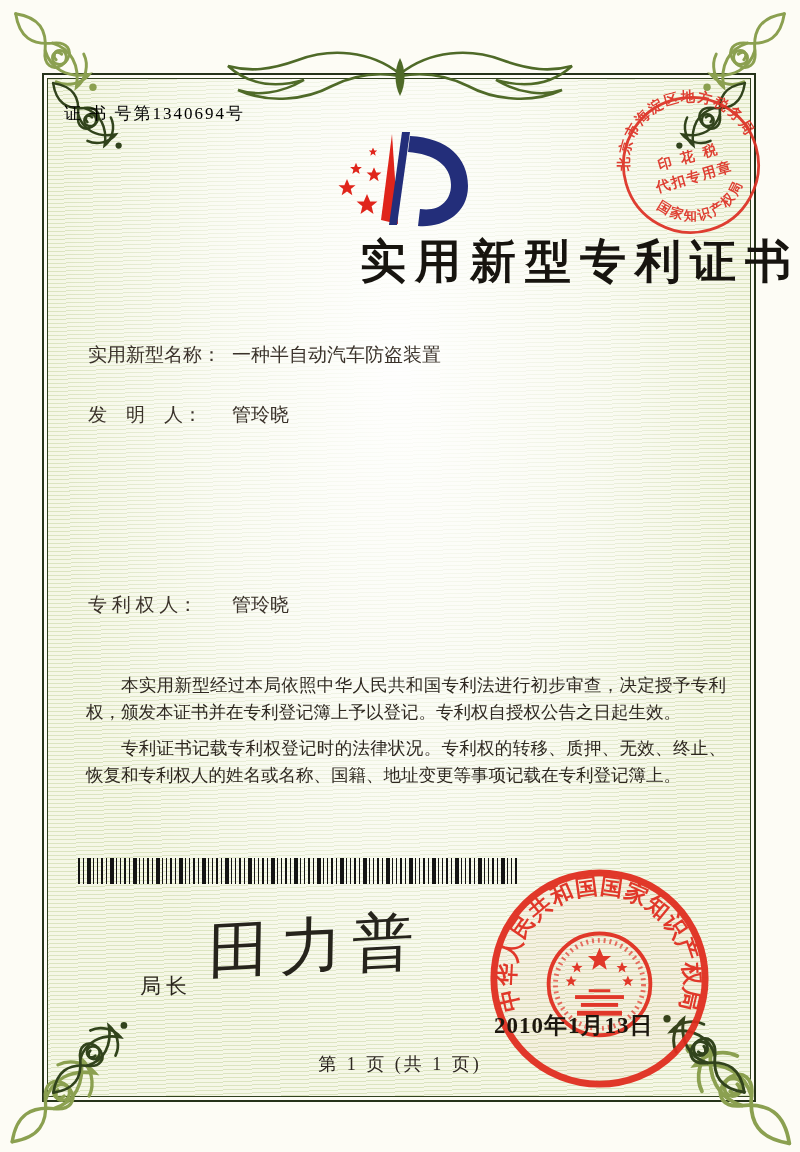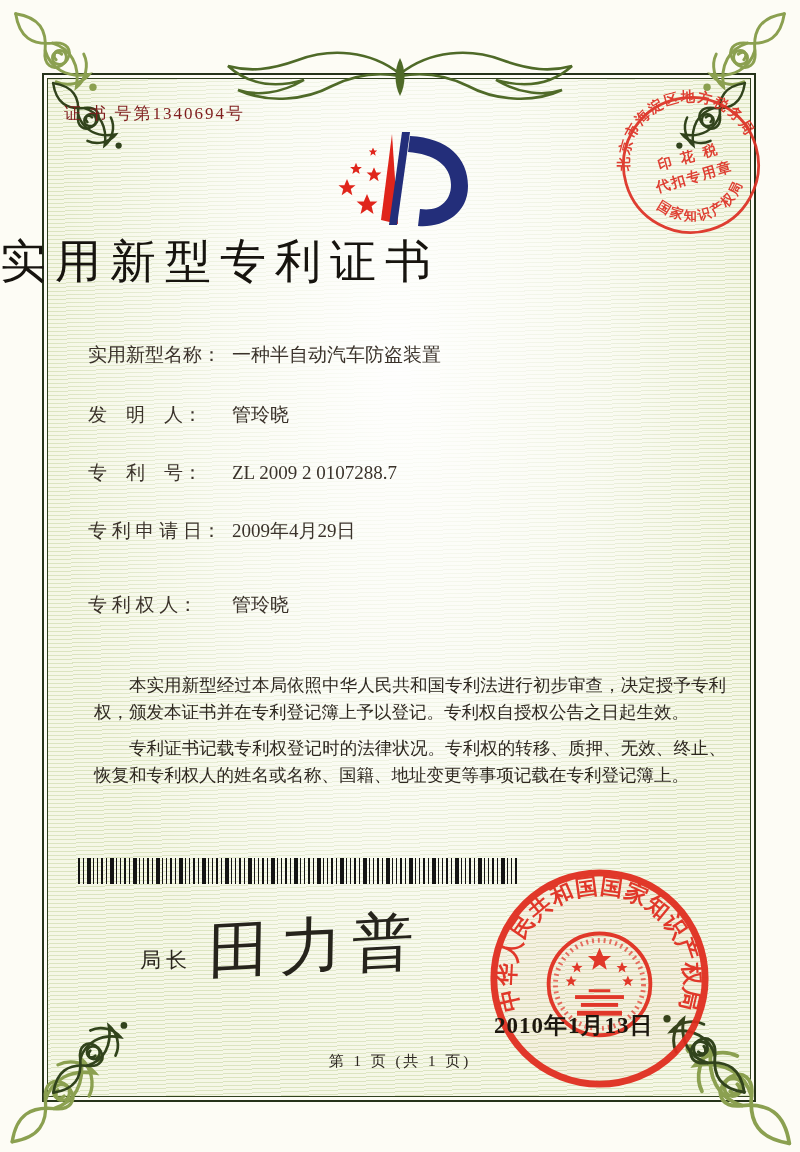--- a/index.html
+++ b/index.html
@@ -16,58 +16,58 @@
   }
   .frame-inner {
     position:absolute; inset:3px; border:1px solid #31411f;
     background-color:#f5f7e6;
     background-image:
       radial-gradient(ellipse at 50% 28%, rgba(255,255,255,0.95) 0%, rgba(255,255,255,0.55) 38%, rgba(255,255,255,0) 70%),
       repeating-linear-gradient(178deg, rgba(158,183,101,0.30) 0px, rgba(158,183,101,0.30) 1px, rgba(255,255,255,0) 1px, rgba(255,255,255,0) 4px);
   }
   .content { position:absolute; inset:0; z-index:2; }
 
-  .cert-no { position:absolute; left:64px; top:102px; font-size:17px; letter-spacing:2px; color:#7f1d1d; }
+  .cert-no { position:absolute; left:64px; top:102px; font-size:17px; letter-spacing:2px; color:#000000; }
 
   .title {
-    position:absolute; left:0; right:0; top:231px; text-align:left;
-    font-size:46px; letter-spacing:9px; font-weight:400; color:#17140f;
+    position:absolute; left:0; right:0; top:231px; text-align:right;
+    font-size:46px; letter-spacing:9px; font-weight:700; color:#17140f;
   }
 
   .field { position:absolute; left:88px; font-size:19px; color:#3a322a; white-space:nowrap; }
   .flabel { display:inline-block; min-width:142px; }
   .fvalue { margin-left:2px; }
 
   .paras { position:absolute; left:78px; width:648px; top:672px; font-size:17.5px; line-height:27px; color:#2e2820; text-align:justify; }
-  .paras p { margin:0 0 9px 16px; text-indent:2em; }
+  .paras p { margin:0 0 9px 8px; text-indent:2em; }
 
   .barcode {
     position:absolute; left:78px; top:858px; width:442px; height:26px;
     background:repeating-linear-gradient(90deg,
       #141414 0 2px,  transparent 2px 5px,
       #141414 5px 6px, transparent 6px 9px,
       #141414 9px 13px, transparent 13px 15px,
       #141414 15px 16px, transparent 16px 19px,
       #141414 19px 20px, transparent 20px 23px);
   }
 
-  .role-label { position:absolute; left:140px; top:946px; font-size:21px; letter-spacing:5px; color:#2a251d;text-align:center; }
+  .role-label { position:absolute; left:140px; top:972px; font-size:21px; letter-spacing:5px; color:#2a251d;text-align:center; }
   .signature {
     position:absolute; left:208px; top:904px; font-size:62px; letter-spacing:10px;
     color:#26241c; transform:rotate(-3deg) skewX(-4deg); white-space:nowrap;
     font-family:"DejaVu Serif","Liberation Serif",serif;
   }
 
   .seal { position:absolute; left:487px; top:866px; z-index:2; }
   .seal-date {
     position:absolute; left:494px; top:1010px; z-index:3;
     font-size:23px; font-weight:700; letter-spacing:1px; color:#1c170e;
   }
 
-  .footer { position:absolute; left:0; right:0; top:1052px; text-align:center; font-size:15px; letter-spacing:3px; color:#2c2620; }
+  .footer { position:absolute; left:0; right:0; top:1052px; text-align:center; font-size:18px; letter-spacing:3px; color:#2c2620; }
 
   .tax-stamp { position:absolute; left:616px; top:90px; transform:rotate(-16deg); opacity:0.92; }
   .logo { position:absolute; left:326px; top:128px; }
 
   .top-orn { position:absolute; left:220px; top:42px; z-index:1; }
   .corner { position:absolute; z-index:1; }
   svg text { font-family:"Liberation Serif","DejaVu Serif",serif; }
 </style>
 </head>
 <body>
@@ -164,26 +164,20 @@
       </g>
     </svg>
 
     <div class="title">实用新型专利证书</div>
 
     <div class="field" style="top:342px">
       <span class="flabel">实用新型名称：</span><span class="fvalue">一种半自动汽车防盗装置</span>
     </div>
     <div class="field" style="top:402px">
       <span class="flabel">发　明　人：</span><span class="fvalue">管玲晓</span>
-    </div>
-    <div class="field" style="top:460px">
-      <span class="flabel">专　利　号：</span><span class="fvalue">ZL 2009 2 0107288.7</span>
-    </div>
-    <div class="field" style="top:518px">
-      <span class="flabel">专 利 申 请 日：</span><span class="fvalue">2009年4月29日</span>
     </div>
     <div class="field" style="top:592px">
       <span class="flabel">专 利 权 人：</span><span class="fvalue">管玲晓</span>
     </div>
 
     <div class="paras">
       <p>本实用新型经过本局依照中华人民共和国专利法进行初步审查，决定授予专利权，颁发本证书并在专利登记簿上予以登记。专利权自授权公告之日起生效。</p>
       <p>专利证书记载专利权登记时的法律状况。专利权的转移、质押、无效、终止、恢复和专利权人的姓名或名称、国籍、地址变更等事项记载在专利登记簿上。</p>
     </div>
 

